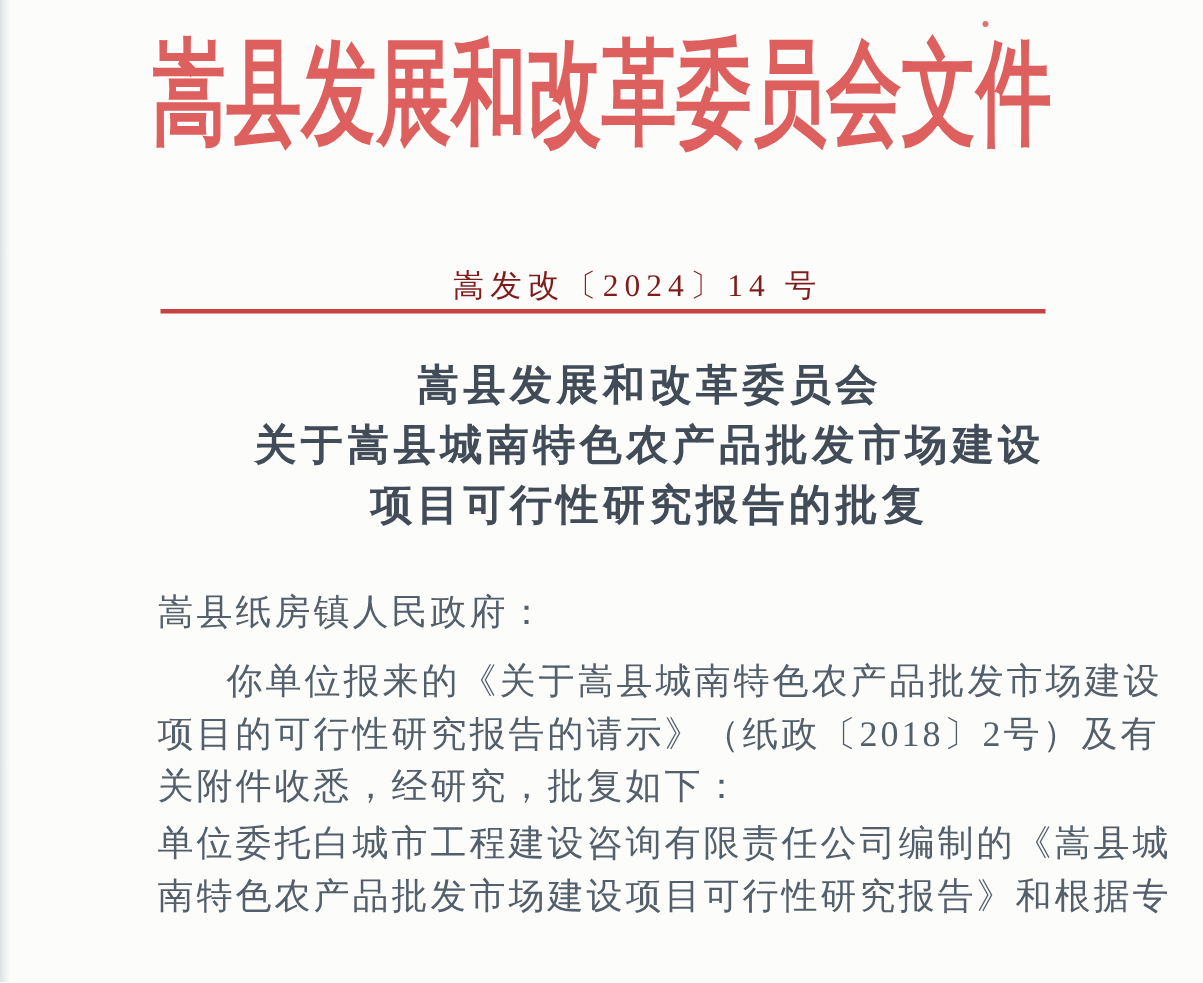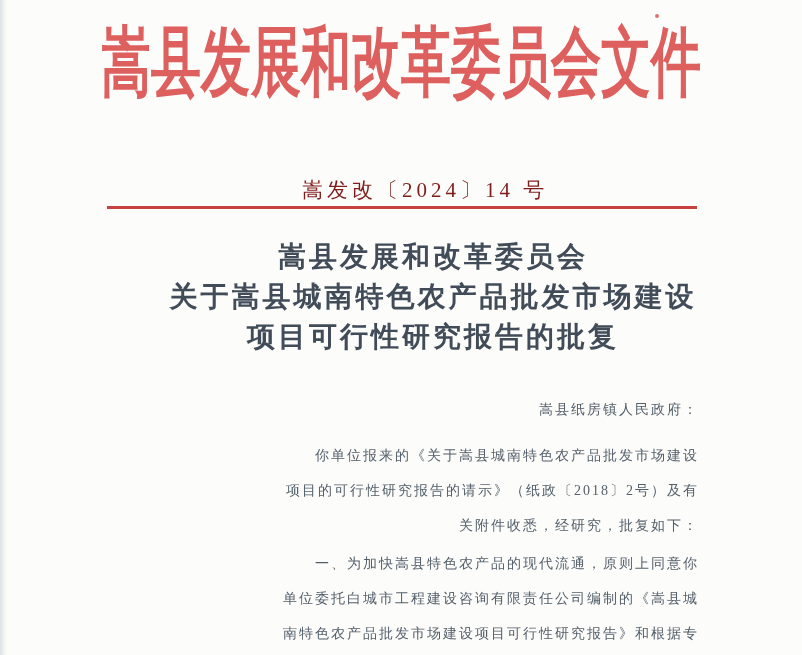--- a/index.html
+++ b/index.html
@@ -78,24 +78,23 @@
     font-family: "Liberation Sans", "DejaVu Sans", sans-serif;
     padding-left: 32px;
   }
   .title-line { white-space: nowrap; }
   .body-block {
     position: absolute;
     top: 392px;
     left: 105px;
     width: 594px;
     color: #535f6a;
-    font-size: 14px;
+    font-size: 24px;
     line-height: 35px;
     letter-spacing: 2px;
-    text-align: right;
   }
   .salutation {
     margin-bottom: 11px;
     white-space: nowrap;
   }
   .para {
     margin: 0 0 3px 0;
   }
   .body-line {
     white-space: nowrap;
@@ -126,18 +125,17 @@
   <div class="body-block">
     <div class="salutation">嵩县纸房镇人民政府：</div>
 
     <div class="para">
       <div class="body-line indent">你单位报来的《关于嵩县城南特色农产品批发市场建设</div>
       <div class="body-line">项目的可行性研究报告的请示》（纸政〔2018〕2号）及有</div>
       <div class="body-line">关附件收悉，经研究，批复如下：</div>
     </div>
 
     <div class="para">
-      <div class="body-line indent">一、为加快嵩县特色农产品的现代流通，原则上同意你</div>
       <div class="body-line">单位委托白城市工程建设咨询有限责任公司编制的《嵩县城</div>
       <div class="body-line">南特色农产品批发市场建设项目可行性研究报告》和根据专</div>
     </div>
   </div>
 </div>
 
 </body></html>

